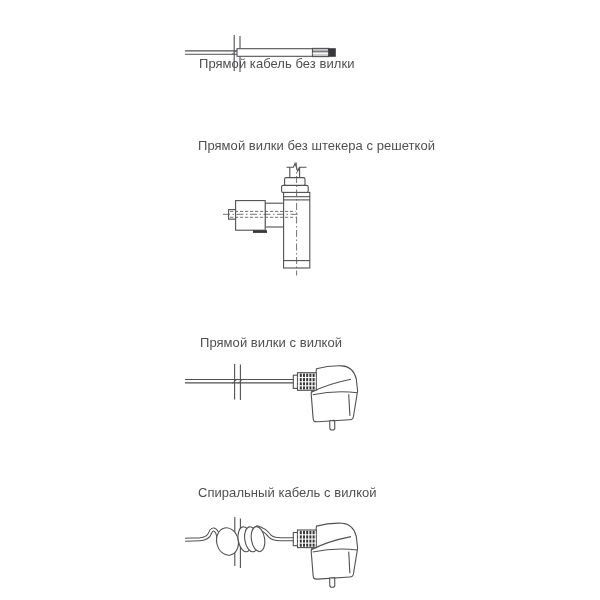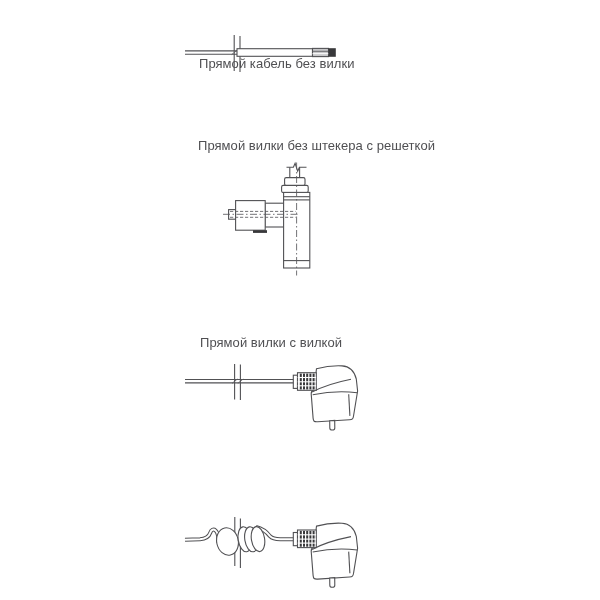--- a/index.html
+++ b/index.html
@@ -108,20 +108,21 @@
 
   <svg class="illus" style="left:180px; top:358px;" width="190" height="76" viewBox="180 358 190 76">
     <line class="ln" x1="185" y1="379.5" x2="294.5" y2="379.5"></line>
     <line class="ln" x1="185" y1="382.9" x2="294.5" y2="382.9"></line>
     <line class="ln" x1="234.6" y1="364" x2="234.6" y2="399.5"></line>
     <line class="ln" x1="240.4" y1="364.5" x2="240.4" y2="400"></line>
     <path class="thin" d="M232,383.4 L237.4,379 M237.8,383.4 L243.2,379"></path>
     <use href="#plug" transform="translate(293.5,381.5)"></use>
   </svg>
 
+  <div class="heading" style="left:198px; top:486px;">Спиральный кабель с вилкой</div>
 
   <svg class="illus" style="left:180px; top:510px;" width="190" height="84" viewBox="180 510 190 84">
 
     <line class="ln" x1="234.8" y1="517" x2="234.8" y2="566"></line>
     <line class="ln" x1="240.4" y1="518.5" x2="240.4" y2="568"></line>
 
     <path class="dl-out" d="M185,539.7 L200,539.2 C206,538.8 209,536.4 210.2,532.8
                             C211.3,529.6 213.5,528.6 215.5,530.4 C217.7,532.5 218.7,537.5 218.3,543"></path>
     <path class="dl-in" d="M185,539.7 L200,539.2 C206,538.8 209,536.4 210.2,532.8
                             C211.3,529.6 213.5,528.6 215.5,530.4 C217.7,532.5 218.7,537.5 218.3,543"></path>

